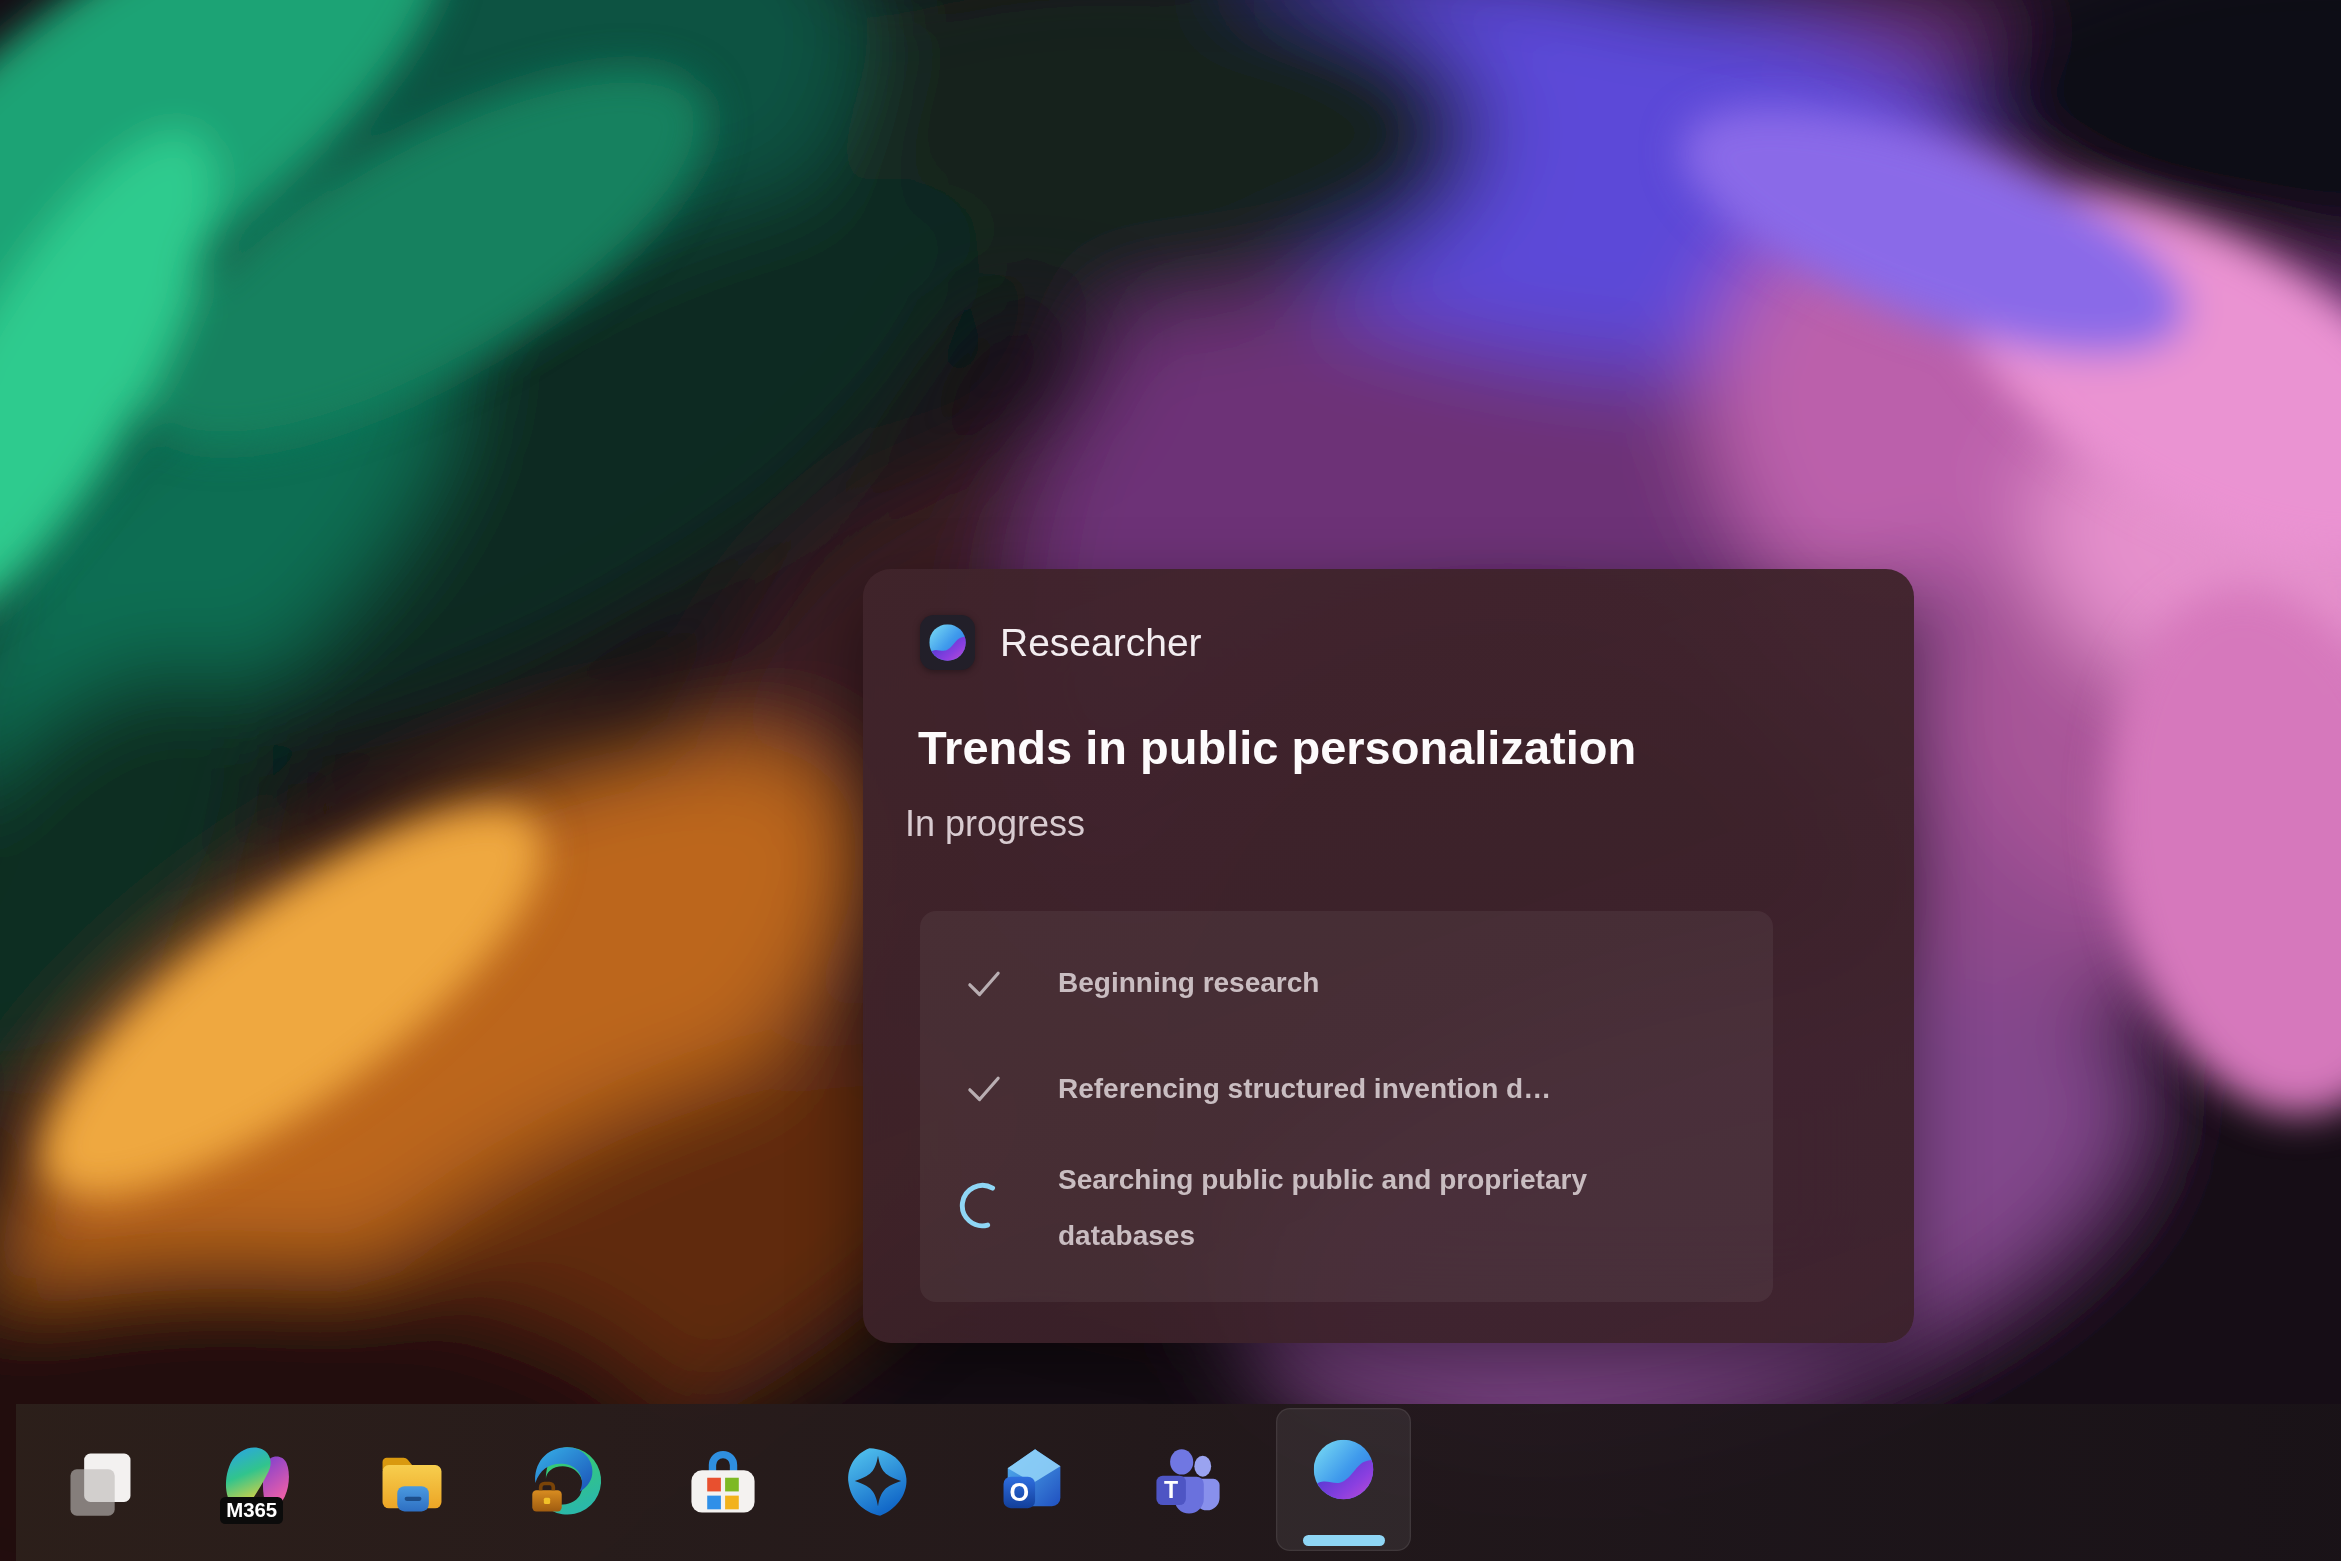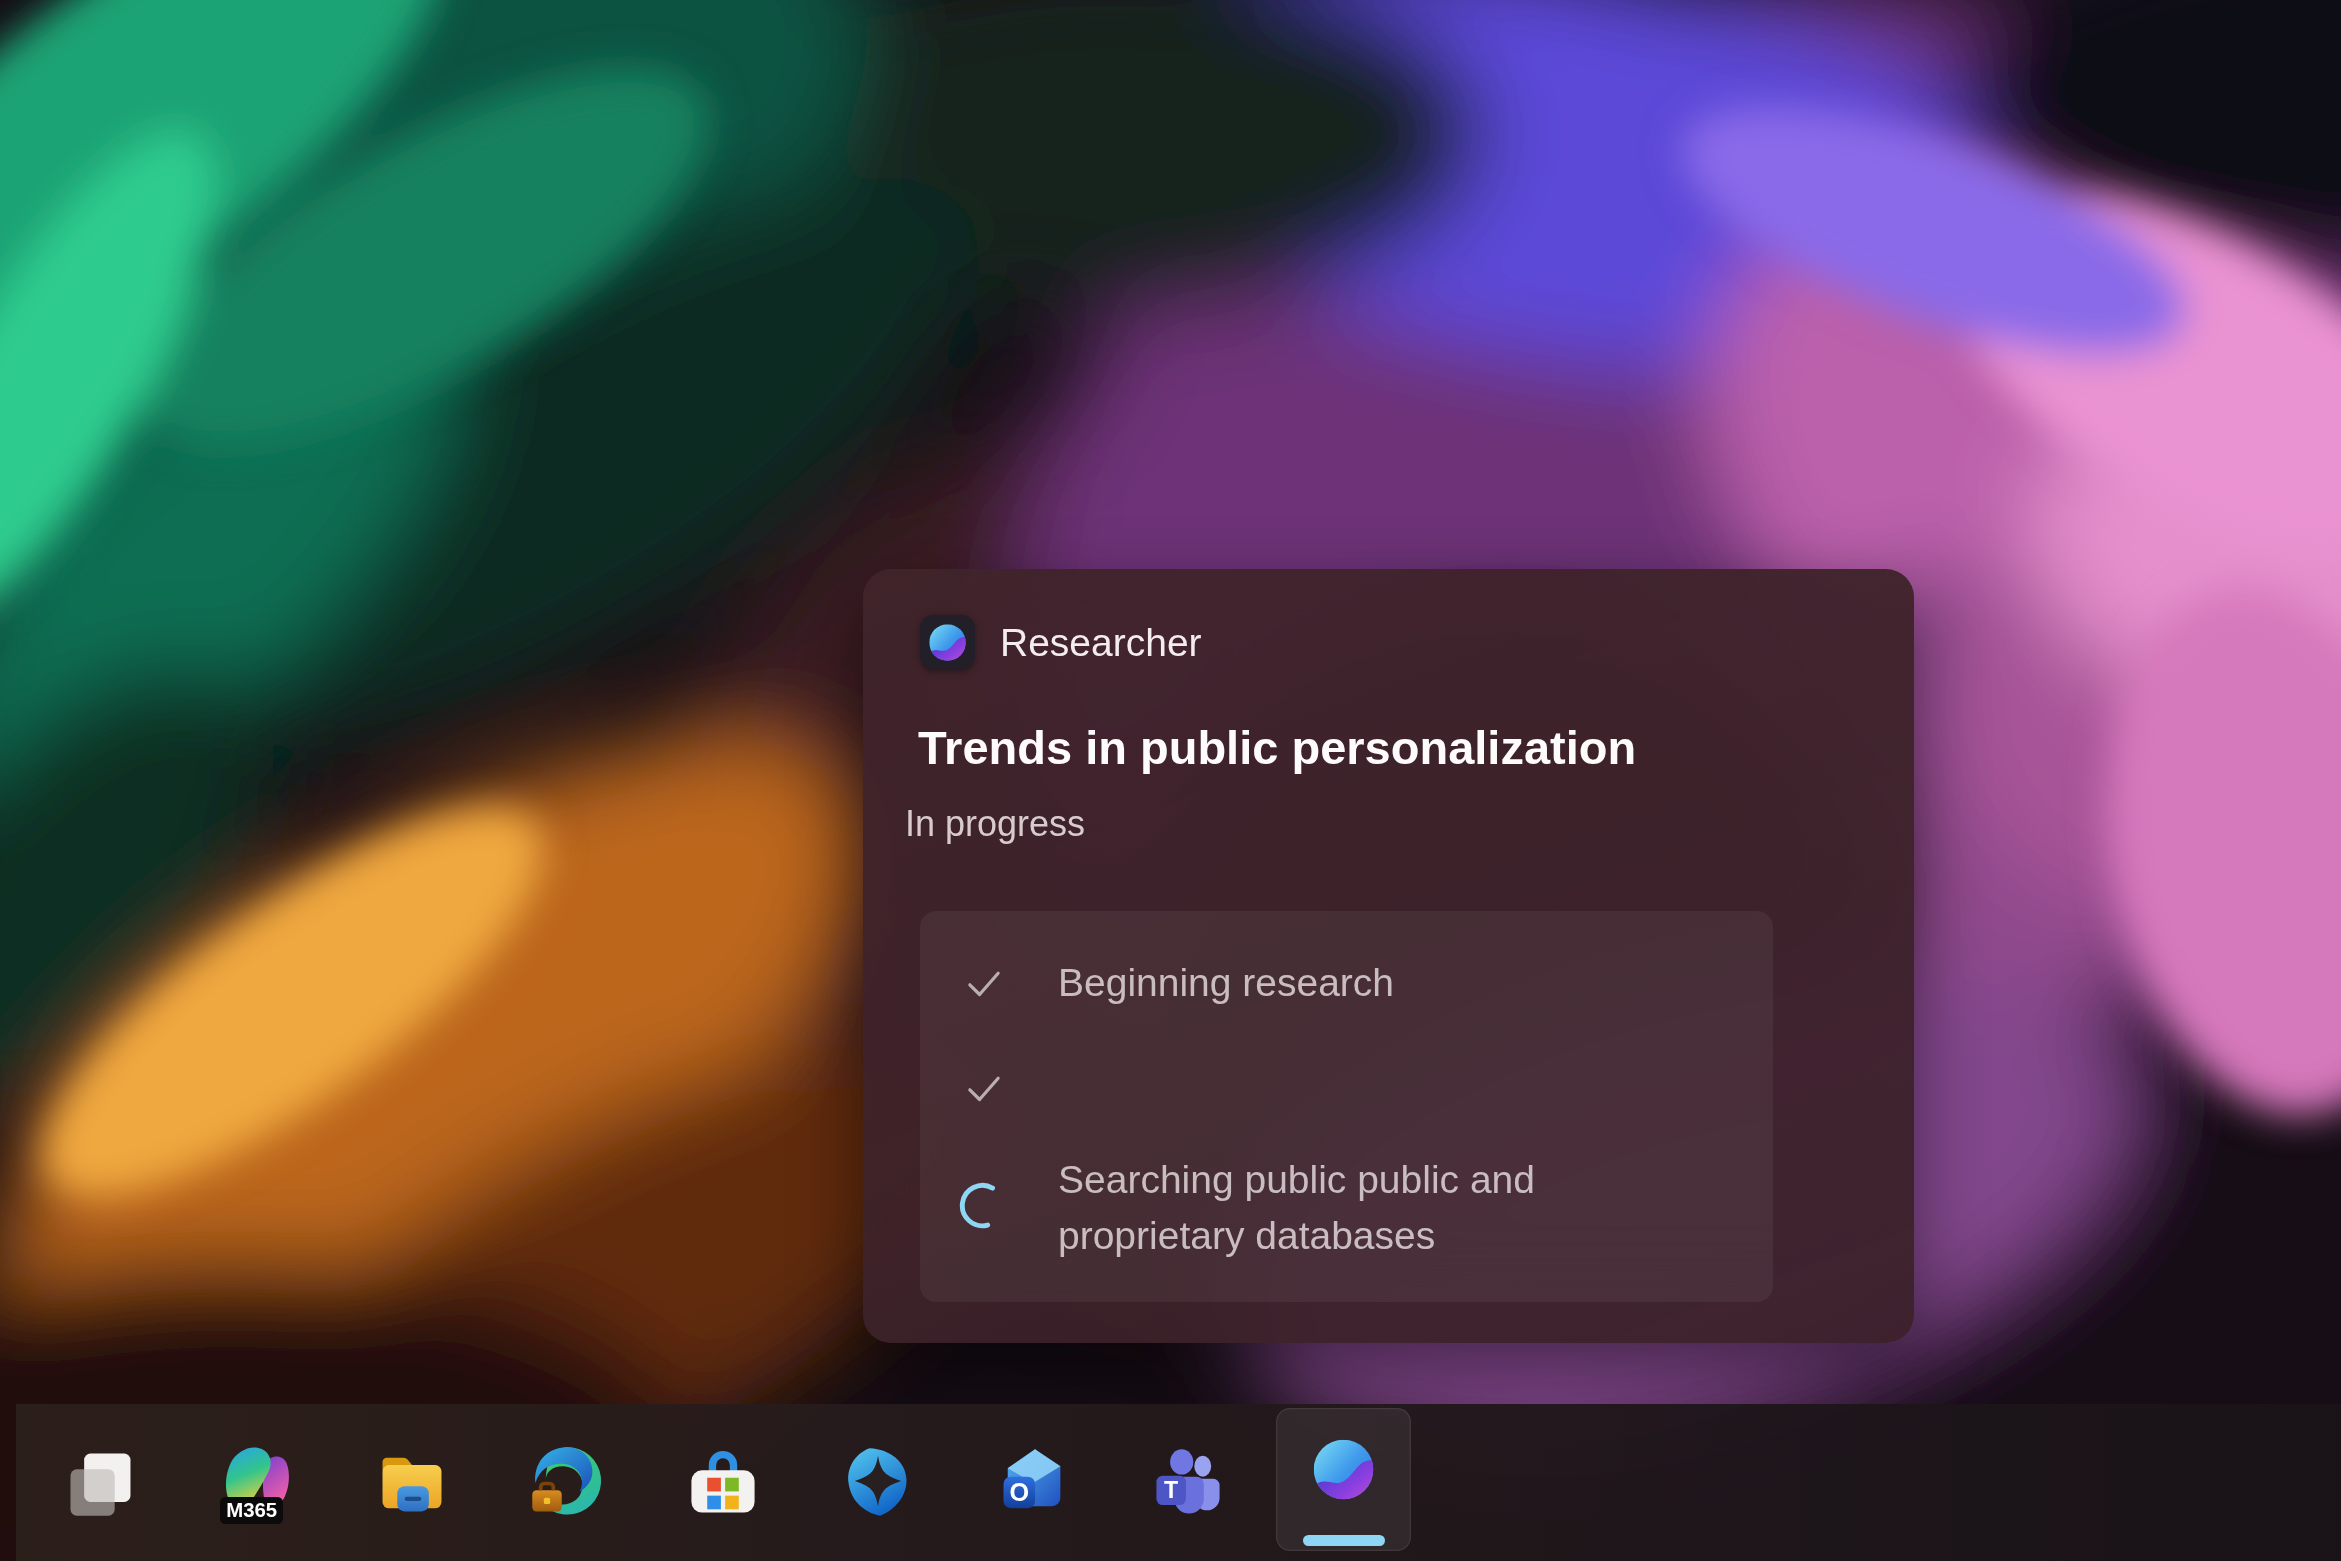--- a/index.html
+++ b/index.html
@@ -9,21 +9,21 @@
   .card{position:absolute;left:863px;top:569px;width:1051px;height:774px;border-radius:28px;
     background:linear-gradient(160deg,rgba(64,36,43,.96),rgba(58,33,41,.94));
     box-shadow:0 27px 71px rgba(0,0,0,.45);backdrop-filter:blur(53px) saturate(1.1);}
   .card-header{position:absolute;left:57px;top:46px;display:flex;align-items:center;gap:25px;}
   .tile{width:55px;height:55px;border-radius:14px;background:#221f29;display:flex;align-items:center;justify-content:center;box-shadow:0 1.8px 7px rgba(0,0,0,.35);}
   .app-name{font-size:39px;color:#f3edf0;}
   .card-title{position:absolute;left:55px;top:120px;font-size:47px;font-weight:700;color:#fdfbfc;letter-spacing:0;}
   .card-status{position:absolute;left:42px;top:234px;font-size:36px;color:#d8cbd0;}
   .panel{position:absolute;left:57px;top:342px;width:853px;height:391px;border-radius:16px;
     background:rgba(255,255,255,.055);}
-  .step{position:absolute;left:138px;width:621px;color:#c9bdc1;font-size:39px;line-height:56px;}
+  .step{position:absolute;left:138px;width:621px;color:#c9bdc1;font-size:28px;line-height:56px;font-weight:bold;}
   .step.s0{top:44px}
   .step.s1{top:150px}
   .step.s2{top:241px}
   .mark{position:absolute;left:41px;width:46px;height:46px;}
   .mark.m0{top:49px}
   .mark.m1{top:154px}
   .spin{position:absolute;left:37px;top:269px;width:51px;height:51px;}
   
   .taskbar{position:absolute;left:0;top:1404px;width:2342px;height:157px;
     background:linear-gradient(90deg,rgba(44,32,27,.97),rgba(38,27,28,.97) 40%,rgba(30,22,27,.97) 75%,rgba(26,19,24,.97));margin-left:16px;}
@@ -111,20 +111,21 @@
   <h1 class="card-title">Trends in public personalization</h1>
   <div class="card-status">In progress</div>
   <div class="panel">
     <svg class="mark m0" viewBox="0 0 52 52">
       <path d="M10,28 L21,39 L42,15" fill="none" stroke="#b9aeb2" stroke-width="3.6" stroke-linecap="round" stroke-linejoin="round"></path>
     </svg>
     <div class="step s0">Beginning research</div>
     <svg class="mark m1" viewBox="0 0 52 52">
       <path d="M10,28 L21,39 L42,15" fill="none" stroke="#b9aeb2" stroke-width="3.6" stroke-linecap="round" stroke-linejoin="round"></path>
     </svg>
+    <div class="step s1">Referencing structured invention d…</div>
     <svg class="spin" viewBox="0 0 48 48">
       <path d="M33.5,7.6 A19,19 0 1 0 28.9,42.4" fill="none" stroke="#8fd6f5" stroke-width="4.6" stroke-linecap="round"></path>
     </svg>
     <div class="step s2">Searching public public and proprietary databases</div>
   </div>
 </section>
 
 <footer class="taskbar">
   <div class="tb-slot" style="left:18.6px">
     <svg class="tb-icon" viewBox="0 0 76 76">

